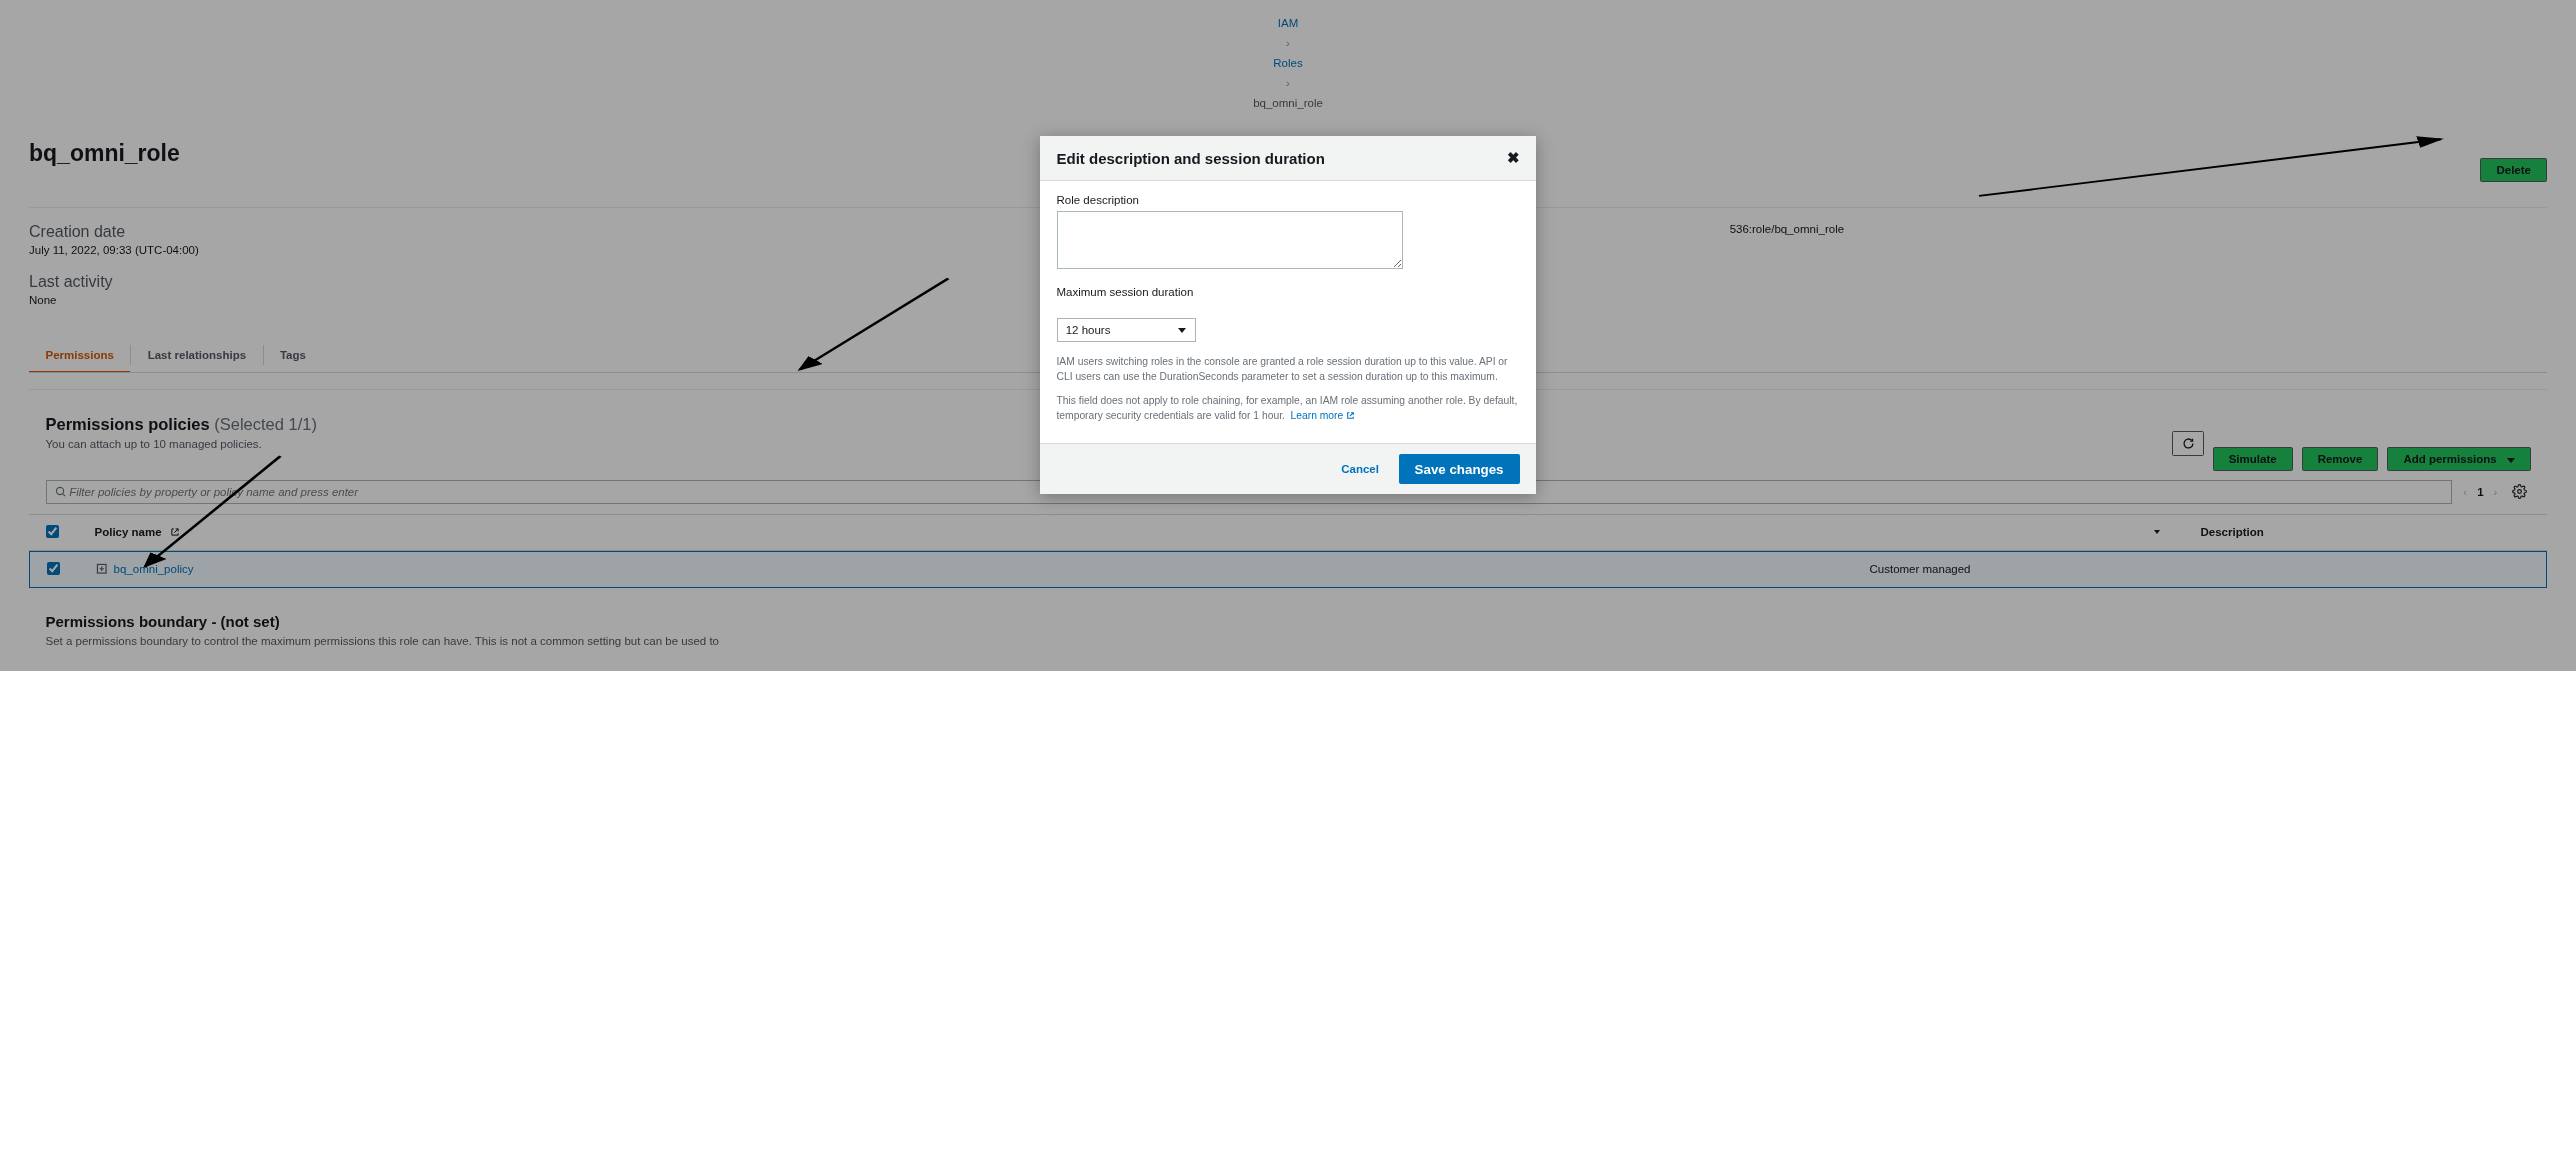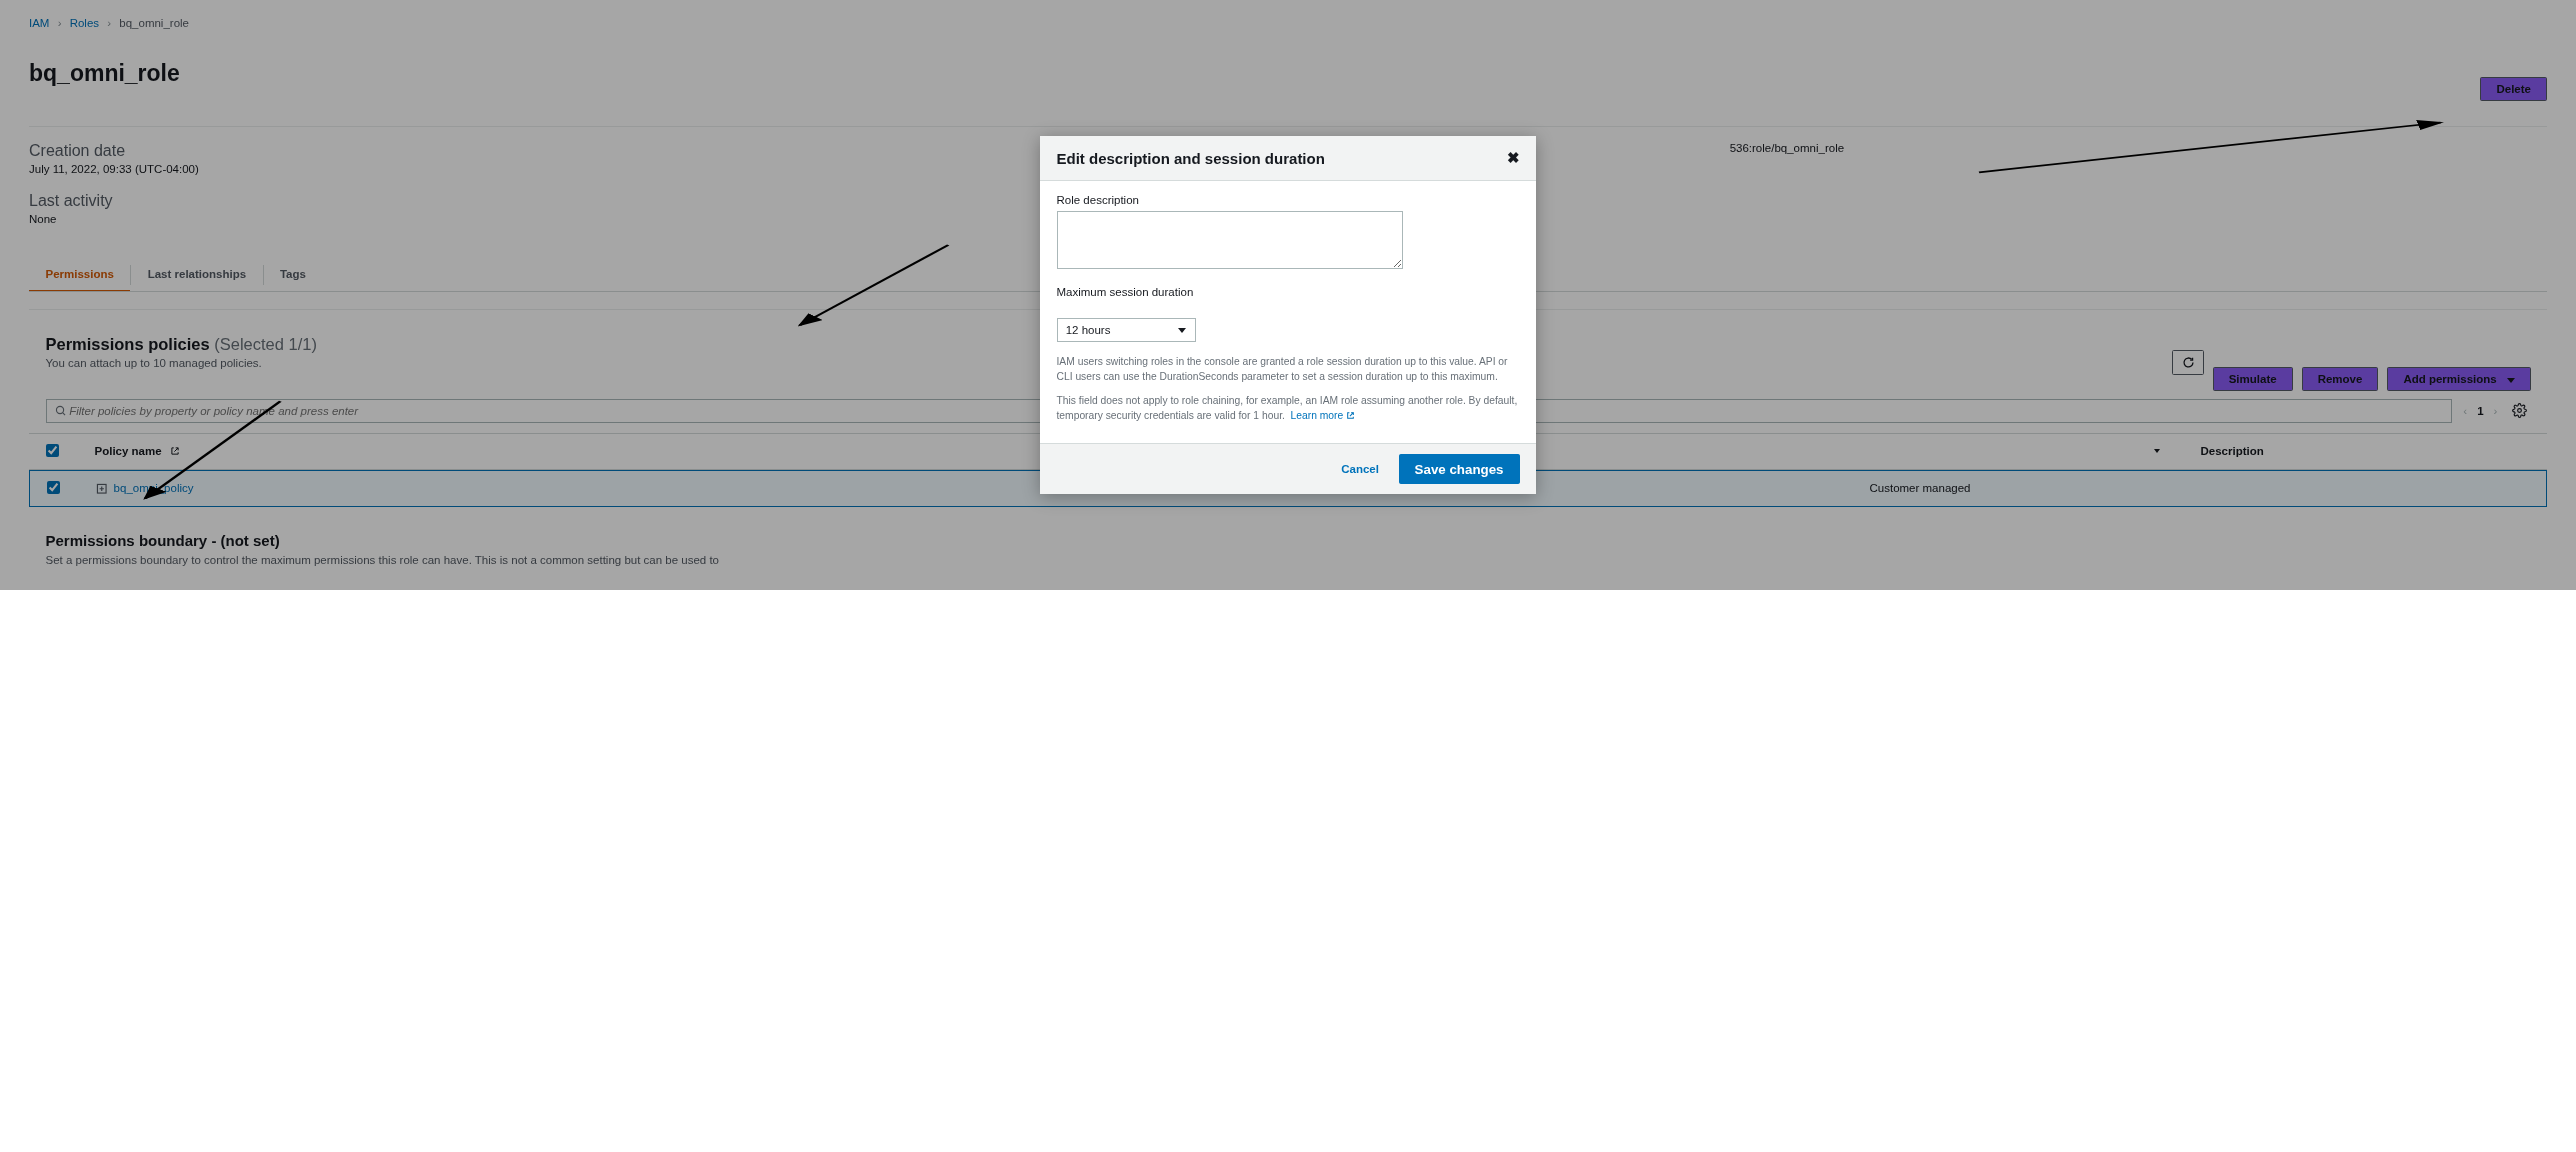--- a/index.html
+++ b/index.html
@@ -13,33 +13,34 @@
     }
     .page {
       padding: 16.5px 29px;
     }
     .breadcrumb {
       display: flex;
       align-items: center;
       gap: 8.2px;
       font-size: 11.5px;
       margin-bottom: 16.5px;
+      flex-direction: column;
     }
     .breadcrumb a { color: #0073bb; text-decoration: none; }
     .breadcrumb .sep { color: #879196; }
     .breadcrumb .current { color: #545b64; }
     .title-row {
       display: flex;
       justify-content: space-between;
       align-items: center;
       margin-bottom: 25px;
     }
     h1 { font-size: 23px; font-weight: 700; }
     .btn {
-      background: #8b5cf6;
+      background: #22c55e;
       border: 0.8px solid #545b64;
       padding: 5px 15px;
       font-size: 11.5px;
       font-weight: 700;
       cursor: pointer;
       color: #16191f;
       border-radius: 1.6px;
       margin-top: 32px;
     }
     .summary-row {

